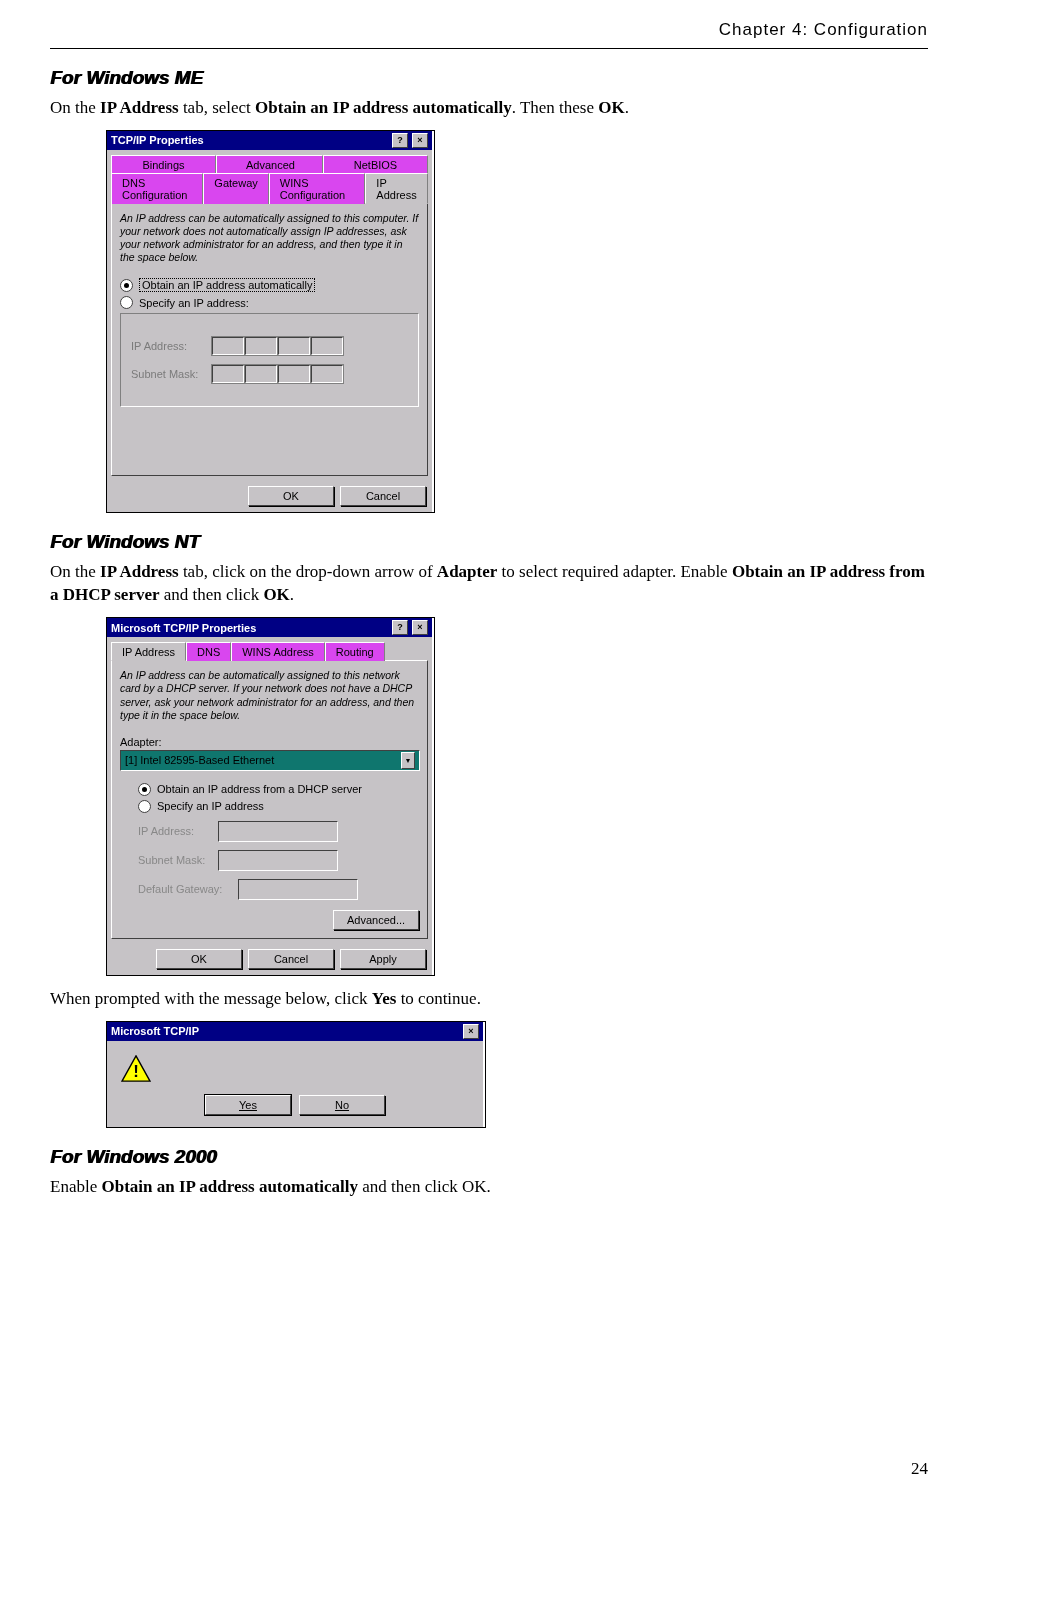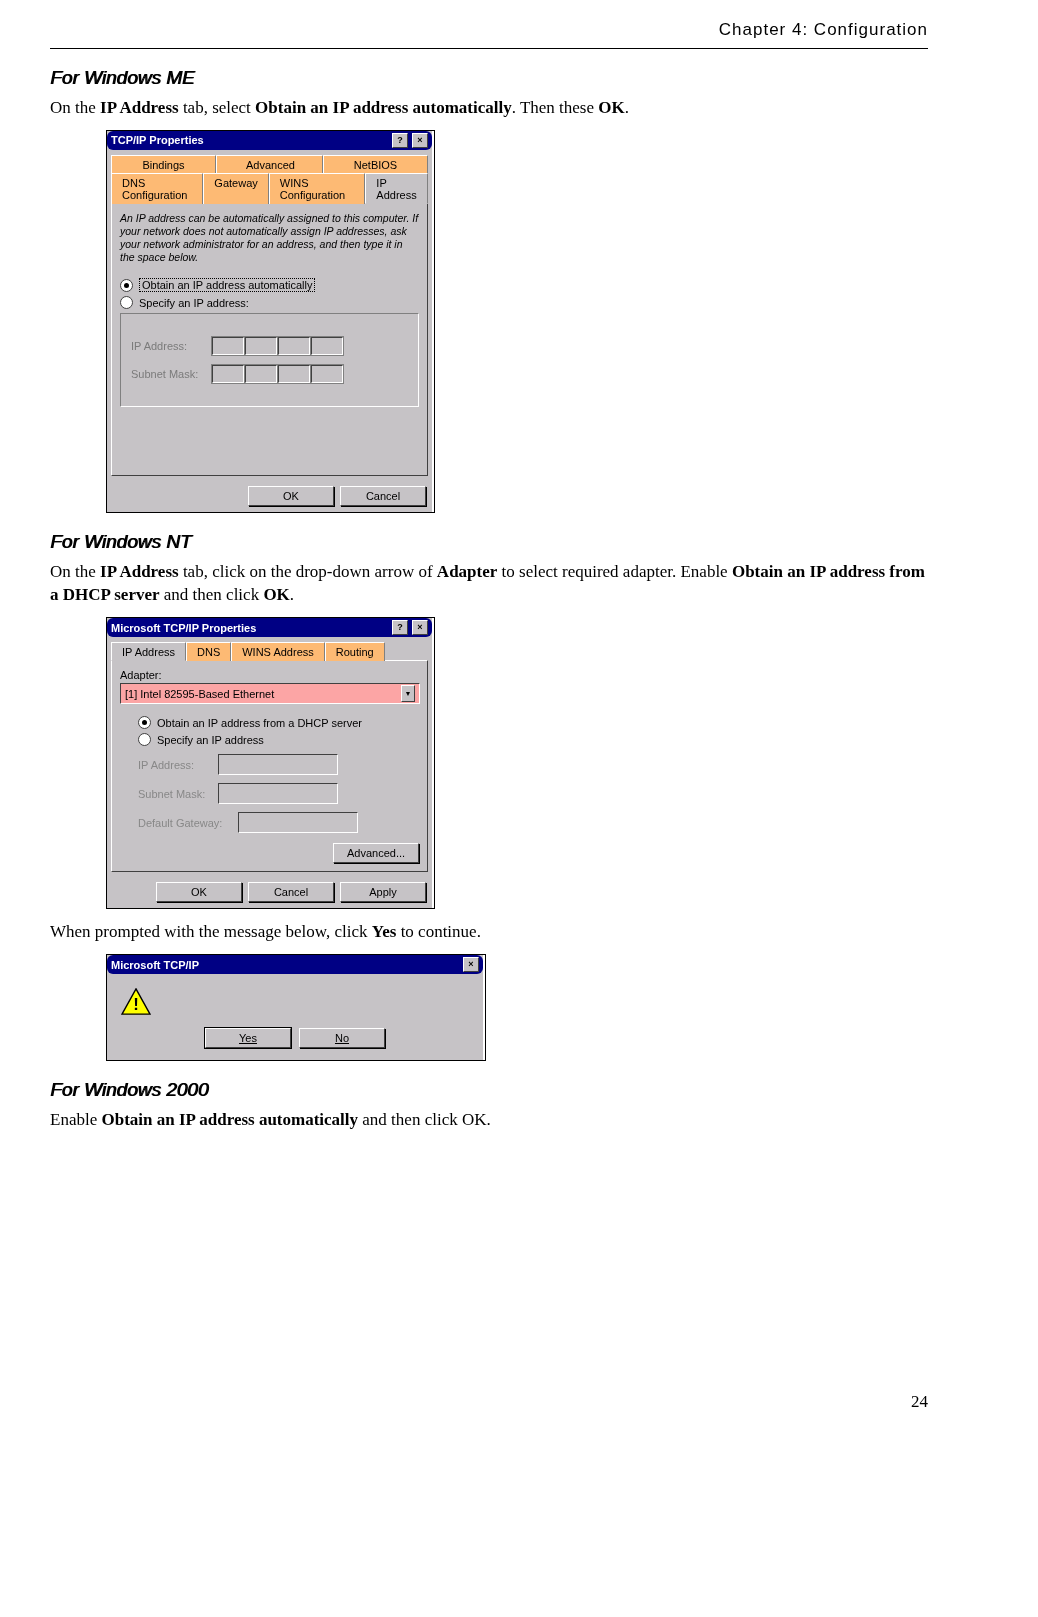--- a/index.html
+++ b/index.html
@@ -15,21 +15,21 @@
     text-align: right;
     font-size: 17px;
     letter-spacing: 1px;
     border-bottom: 1.5px solid #000;
     padding-bottom: 8px;
     margin-bottom: 18px;
     font-family: Arial, sans-serif;
   }
   h2.section {
     font-family: Verdana, Arial, sans-serif;
-    font-weight: normal;
+    font-weight: bold;
     font-size: 19px;
     font-style: italic;
     text-shadow: 1px 0 0 #000;
     margin: 18px 0 8px 0;
   }
   p { margin: 6px 0 10px 0; line-height: 1.35; }
   .fig-wrap { margin: 6px 0 12px 56px; }
   .fig-border { border: 1px solid #000; display: inline-block; background: #fff; }
 
   
@@ -41,39 +41,38 @@
   }
   .tbar {
     background: #000084;
     color: #fff;
     padding: 2px 4px;
     display: flex;
     align-items: center;
     gap: 4px;
     font-weight: bold;
     font-size: 11px;
-    border-radius: 6px;
   }
   .tbar .spacer { flex: 1; }
   .tbtn {
     width: 14px; height: 13px;
     background: #c6c3c6;
     border: 1px solid #fff;
     border-right-color: #404040;
     border-bottom-color: #404040;
     display: flex; align-items: center; justify-content: center;
     font-size: 9px; line-height: 9px; color: #000;
   }
   .tabs { display: flex; padding: 4px 4px 0 4px; gap: 0; }
   .tab {
     padding: 3px 10px 2px 10px;
     font-size: 11px;
     border: 1px solid #808080;
     border-bottom: none;
-    background: #fdba74;
+    background: #d946ef;
     position: relative;
     top: 1px;
     border-top-color: #fff;
     border-left-color: #fff;
   }
   .tab.active { background: #c6c3c6; z-index: 2; border-bottom: 1px solid #c6c3c6; }
   .panel {
     margin: 0 4px 4px 4px;
     border: 1px solid #fff;
     border-right-color: #404040;
@@ -100,21 +99,21 @@
   .ipbox {
     display: flex; gap: 1px;
     background: #808080; padding: 1px;
   }
   .ipseg {
     width: 30px; height: 16px; background: #fff;
     border: 1px solid #fff; border-top-color: #404040; border-left-color: #404040;
   }
   .ipbox.dis .ipseg { background: #c6c3c6; }
   .txtin {
-    height: 17px; background: #fca5a5;
+    height: 17px; background: #0f766e;
     border: 1px solid #808080;
     border-top-color: #404040; border-left-color: #404040;
     border-right-color: #fff; border-bottom-color: #fff;
     padding: 1px 4px; font-size: 11px;
     display: flex; align-items: center; justify-content: space-between;
   }
   .dd { width: 12px; height: 15px; background: #c6c3c6; border: 1px solid #fff; border-right-color: #404040; border-bottom-color: #404040; display:flex; align-items:center; justify-content:center; font-size:7px; }
   .btnrow { display: flex; gap: 6px; justify-content: flex-end; padding: 6px; }
   .wbtn {
     min-width: 68px; padding: 3px 8px; text-align: center;
@@ -226,20 +225,21 @@
     <span class="tbtn">?</span>
     <span class="tbtn">×</span>
   </div>
   <div class="tabs">
     <div class="tab active">IP Address</div>
     <div class="tab">DNS</div>
     <div class="tab">WINS Address</div>
     <div class="tab">Routing</div>
   </div>
   <div class="panel">
+    <div class="info">An IP address can be automatically assigned to this network card by a DHCP server. If your network does not have a DHCP server, ask your network administrator for an address, and then type it in the space below.</div>
     <div style="font-size:11px;margin-bottom:2px;">Adapter:</div>
     <div class="txtin" style="width:290px;">
       <span>[1] Intel 82595-Based Ethernet</span>
       <span class="dd">▼</span>
     </div>
     <div style="height:8px;"></div>
     <div style="padding-left:18px;">
       <div class="radio-row">
         <span class="radio sel"></span>
         <span>Obtain an IP address from a DHCP server</span>

